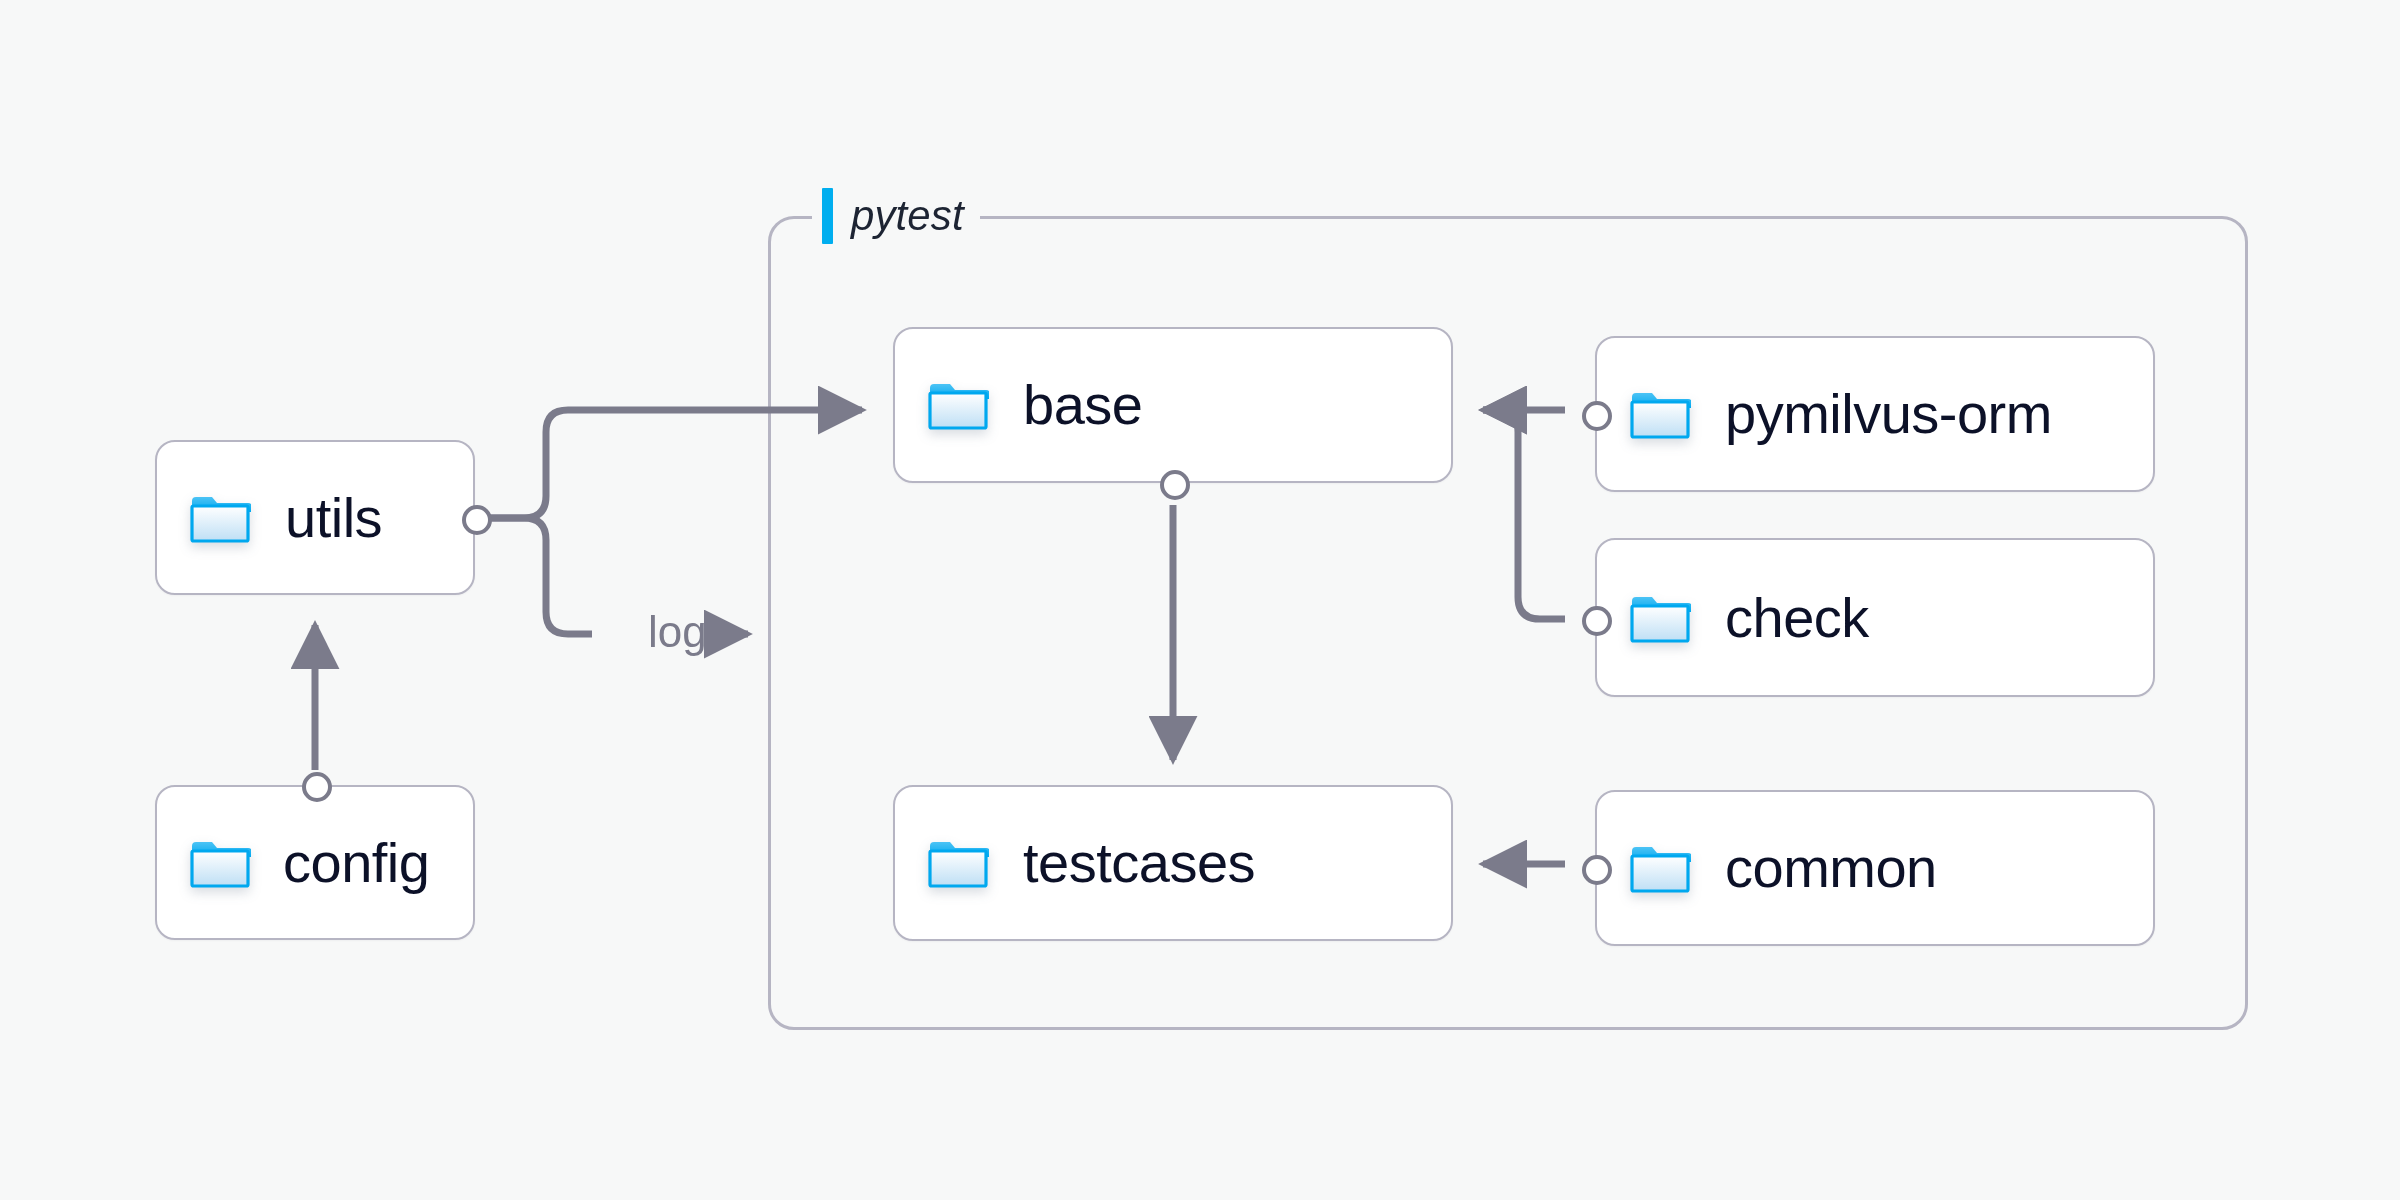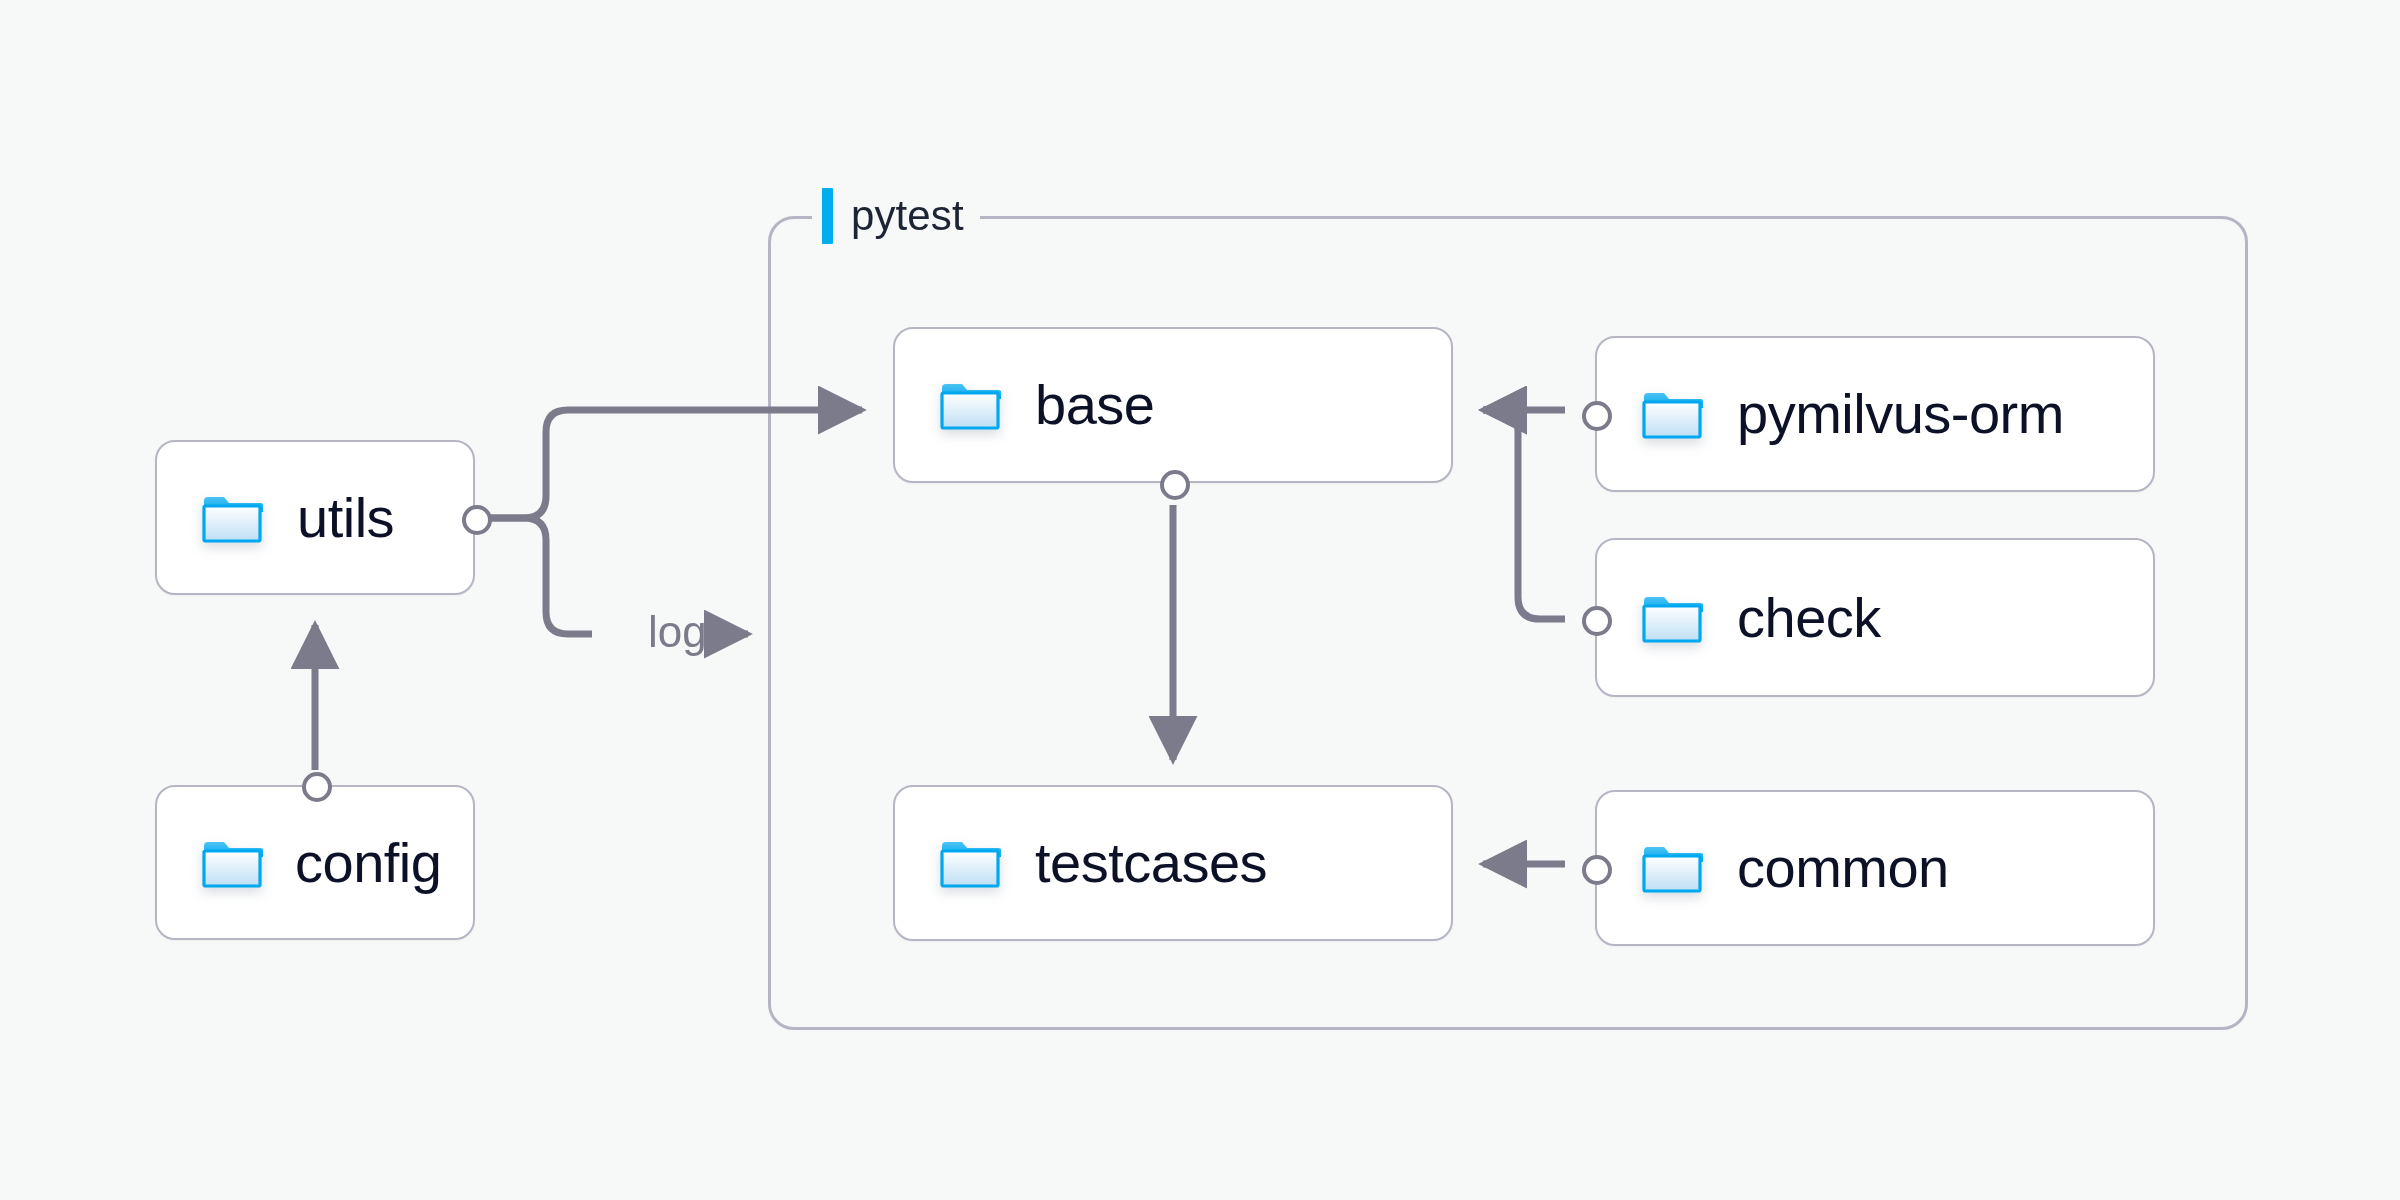--- a/index.html
+++ b/index.html
@@ -53,21 +53,21 @@
     white-space: nowrap;
   }
   .node {
     position: absolute;
     box-sizing: border-box;
     background: #ffffff;
     border: 2.5px solid #b6b5c3;
     border-radius: 20px;
     display: flex;
     align-items: center;
-    padding-left: 44px;
+    padding-left: 32px;
     gap: 34px;
     box-shadow: 0 1px 2px rgba(30,30,50,0.04);
   }
   .node-label {
     font-size: 56px;
     color: #0c1128;
     letter-spacing: -0.5px;
     line-height: 1;
     white-space: nowrap;
   }
@@ -95,21 +95,21 @@
     line-height: 1;
     white-space: nowrap;
   }
 </style>
 </head>
 <body>
 
 <div id="canvas">
 
   <div class="group-box" style="left:768px; top:216px; width:1480px; height:814px;"></div>
-  <div class="group-label-wrap" style="left:812px; top:188px;">
+  <div class="group-label-wrap" style="left:812px; top:188px;font-style:italic;">
     <span class="group-label-bar"></span>
     <span class="group-label-text">pytest</span>
   </div>
 
   <svg id="edge-layer" viewBox="0 0 2400 1200" xmlns="http://www.w3.org/2000/svg">
     <defs>
       <marker id="arrow" viewBox="0 0 10 10" refX="9" refY="5" markerWidth="7" markerHeight="7" orient="auto-start-reverse">
         <path d="M 0 0 L 10 5 L 0 10 z" fill="#7b7b8b"></path>
       </marker>
       <linearGradient id="folderGrad" x1="0" y1="0" x2="0" y2="1">

